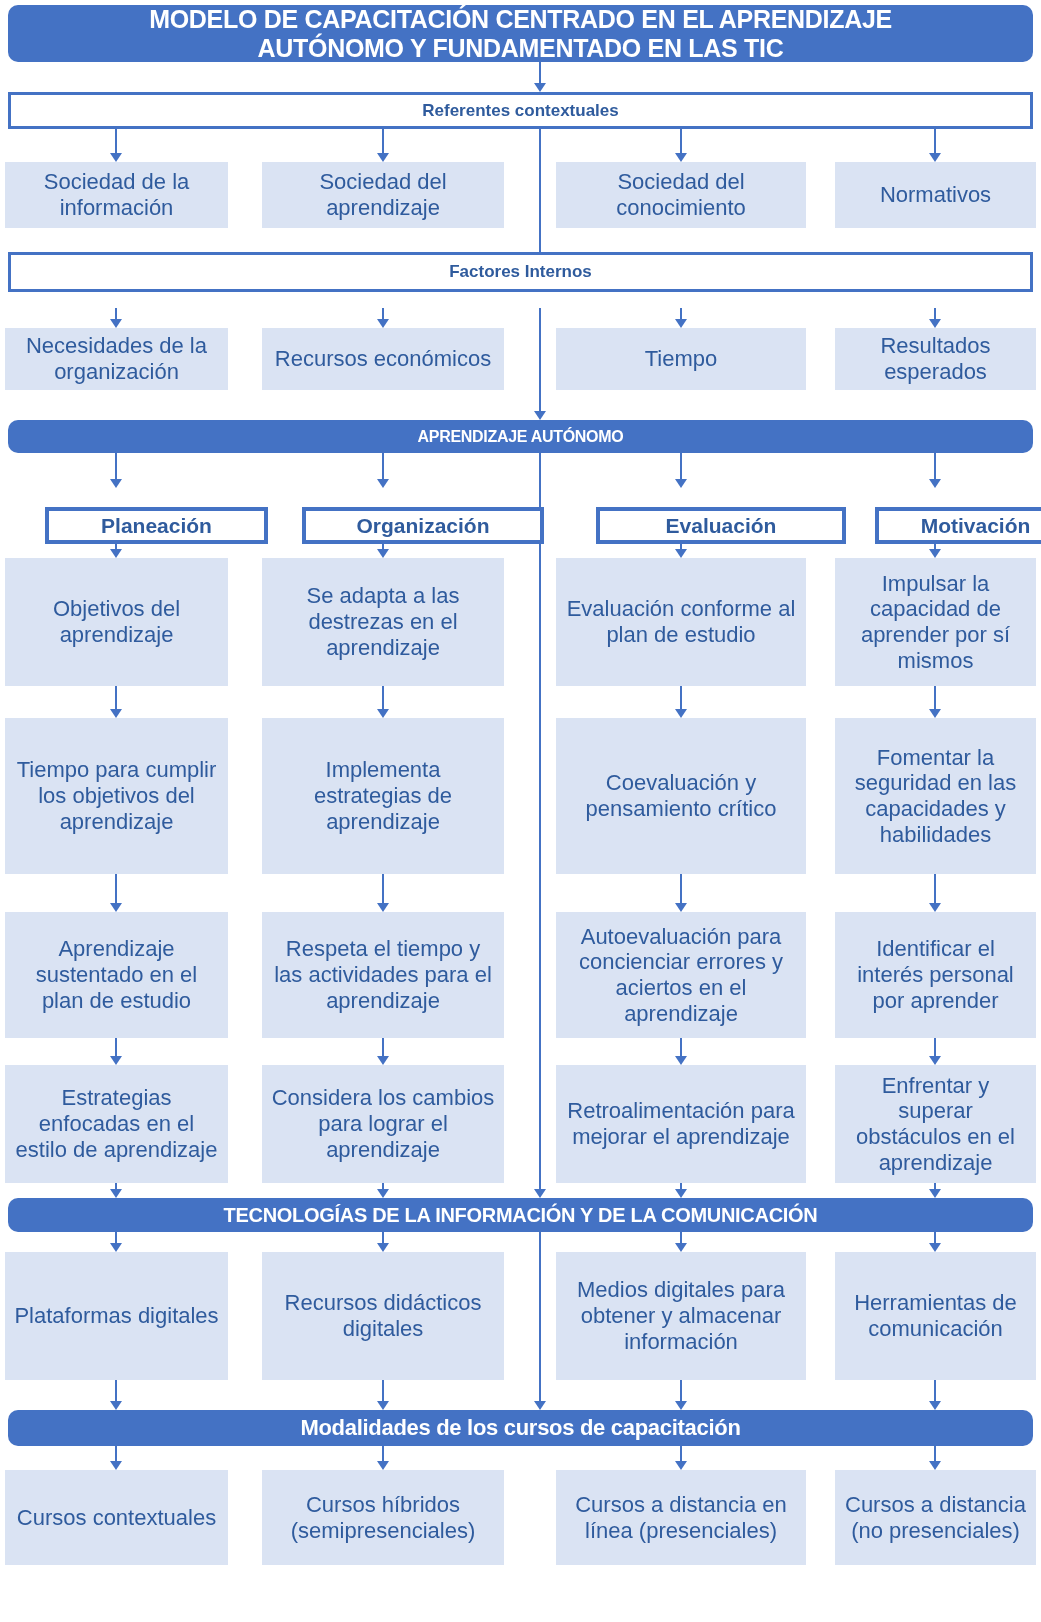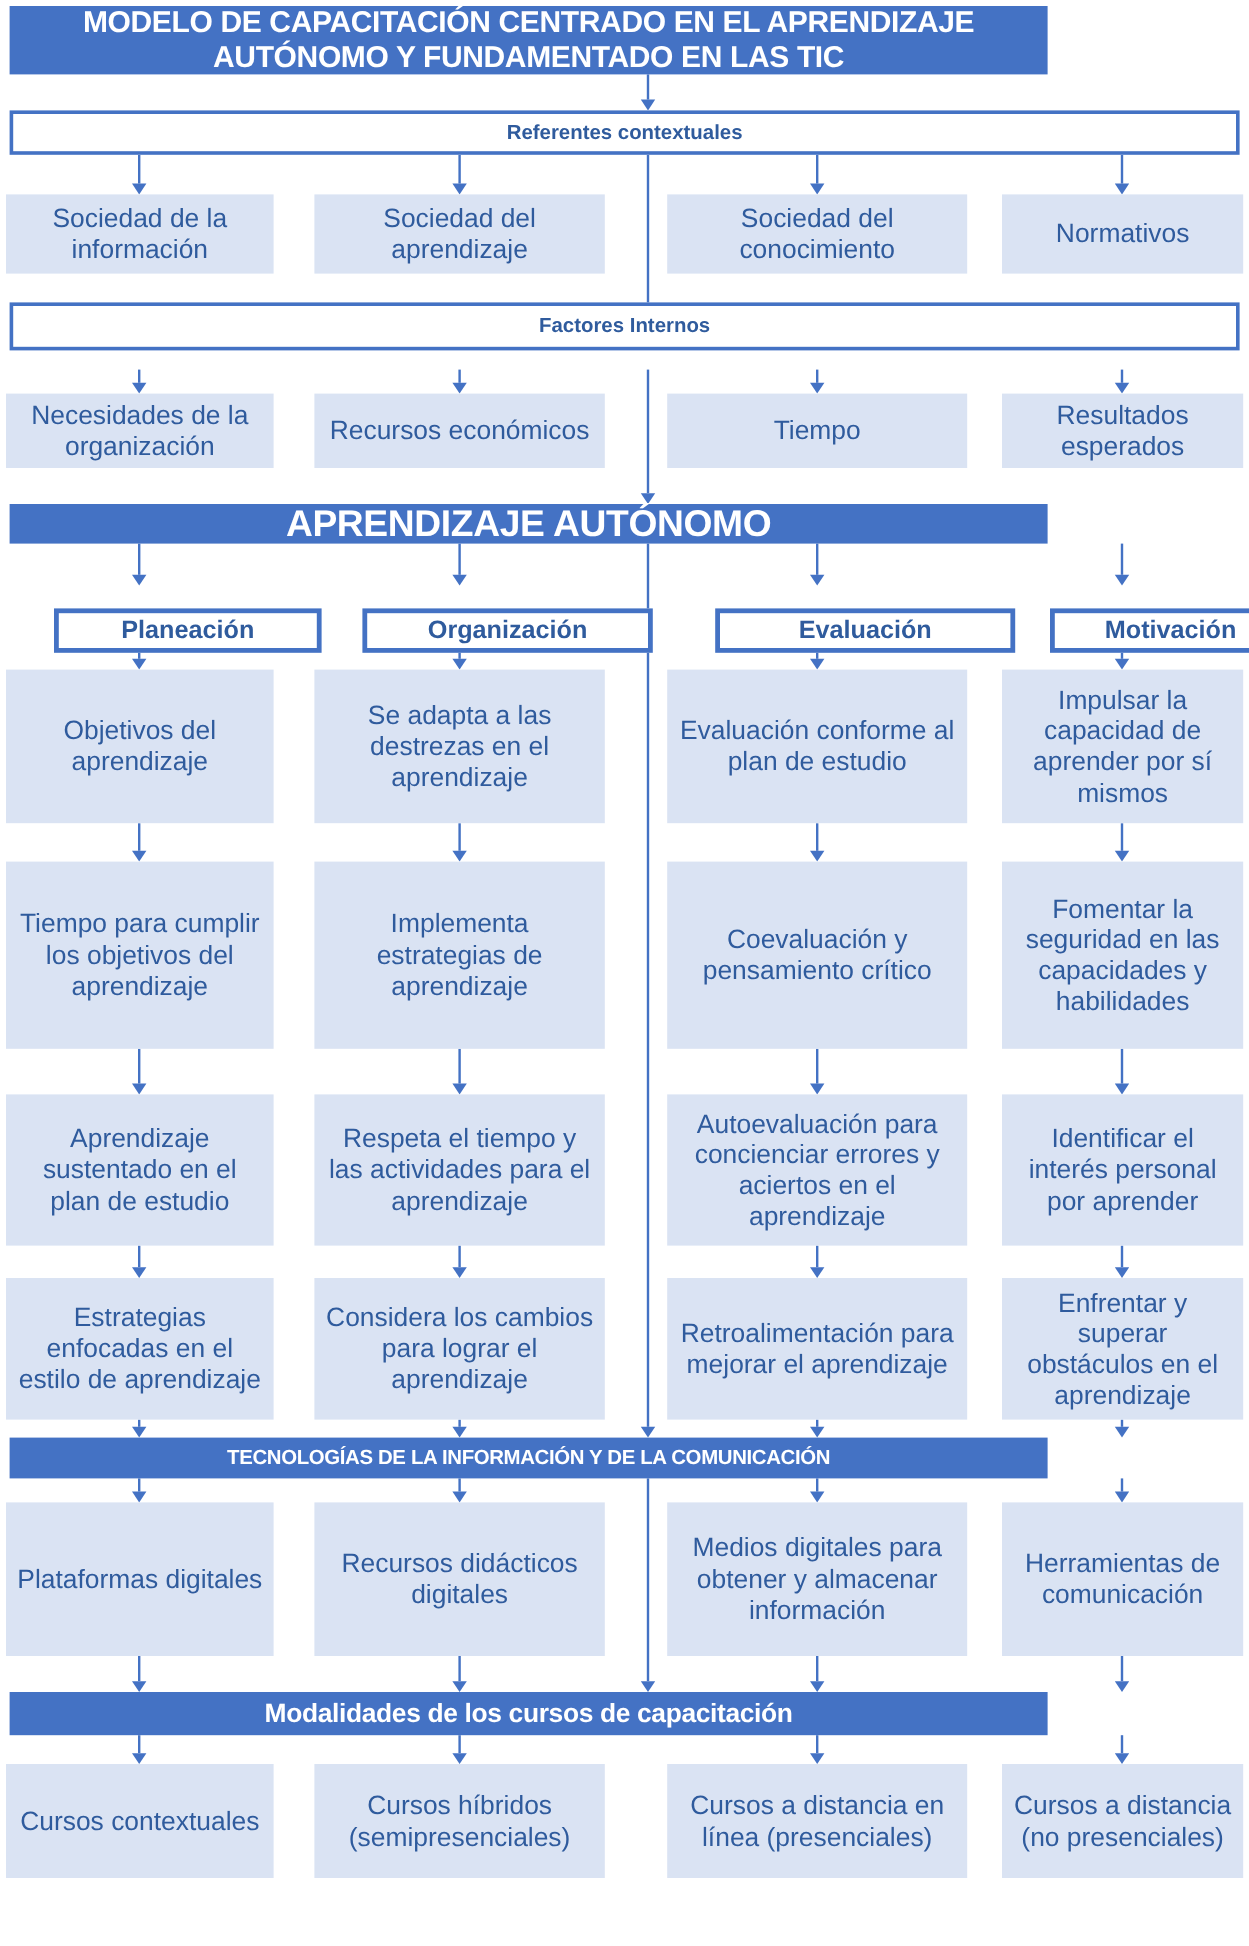--- a/index.html
+++ b/index.html
@@ -7,26 +7,26 @@
   .canvas { position:relative; width:1041px; height:1622px; background:#fff; overflow:hidden; }
 
   
   #arrows { position:absolute; inset:0; pointer-events:none; }
   .arrow { position:absolute; width:0; border-left:2px solid var(--arrow-blue,#4472C4); }
   .arrow::after { content:""; position:absolute; bottom:-9px; left:-7px;
     border-left:6px solid transparent; border-right:6px solid transparent;
     border-top:9px solid var(--arrow-blue,#4472C4); }
 
   
-  .band { position:absolute; left:8px; width:865px; background:var(--band-blue,#4472C4);
+  .band { position:absolute; left:8px; width:1025px; background:var(--band-blue,#4472C4);
     color:#fff; font-weight:bold; display:flex; align-items:center; justify-content:center;
-    text-align:center; letter-spacing:-0.3px; }
+    text-align:center; letter-spacing:-0.3px;border-radius:10px; }
   .b-title { top:5px; height:57px; font-size:25px; line-height:1.15; }
-  .b-apr   { top:420px; height:33px; font-size:31px; }
-  .b-tic   { top:1198px; height:34px; font-size:17px; }
+  .b-apr   { top:420px; height:33px; font-size:16px; }
+  .b-tic   { top:1198px; height:34px; font-size:20px; }
   .b-mod   { top:1410px; height:36px; font-size:22px; }
 
   
   .outline-band { position:absolute; left:8px; width:1025px; background:#fff;
     border:3px solid var(--border-blue,#4472C4); color:var(--text-blue,#2F5B9D);
     font-weight:bold; font-size:17px; display:flex; align-items:center; justify-content:center; }
   .b-ref { top:92px;  height:37px; }
   .b-fac { top:252px; height:40px; }
 
   

